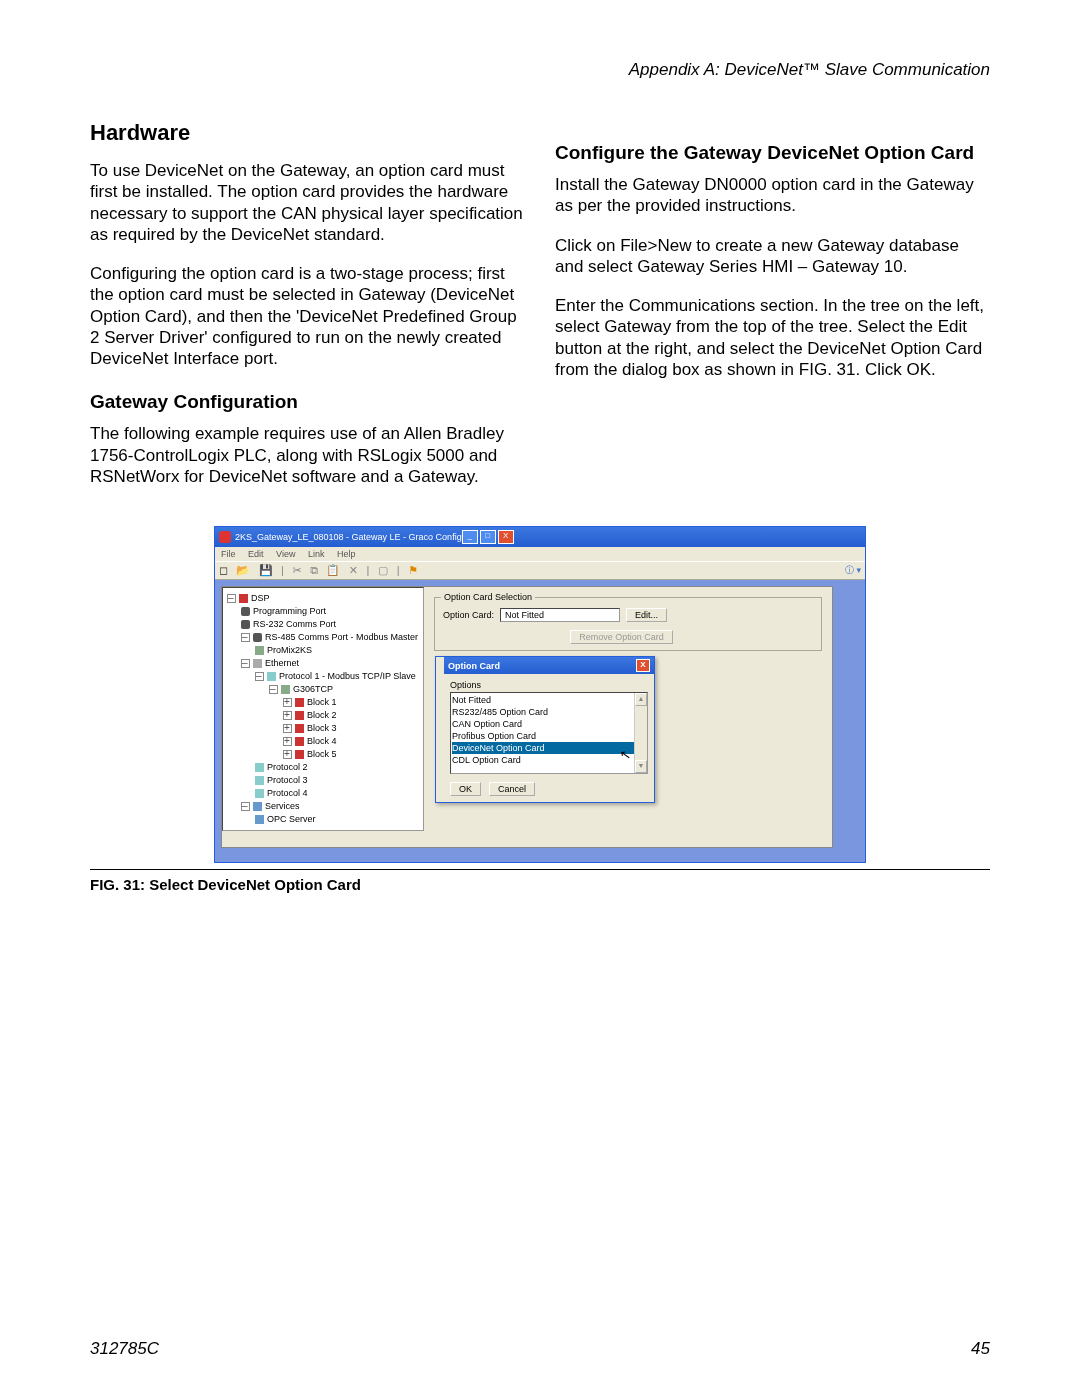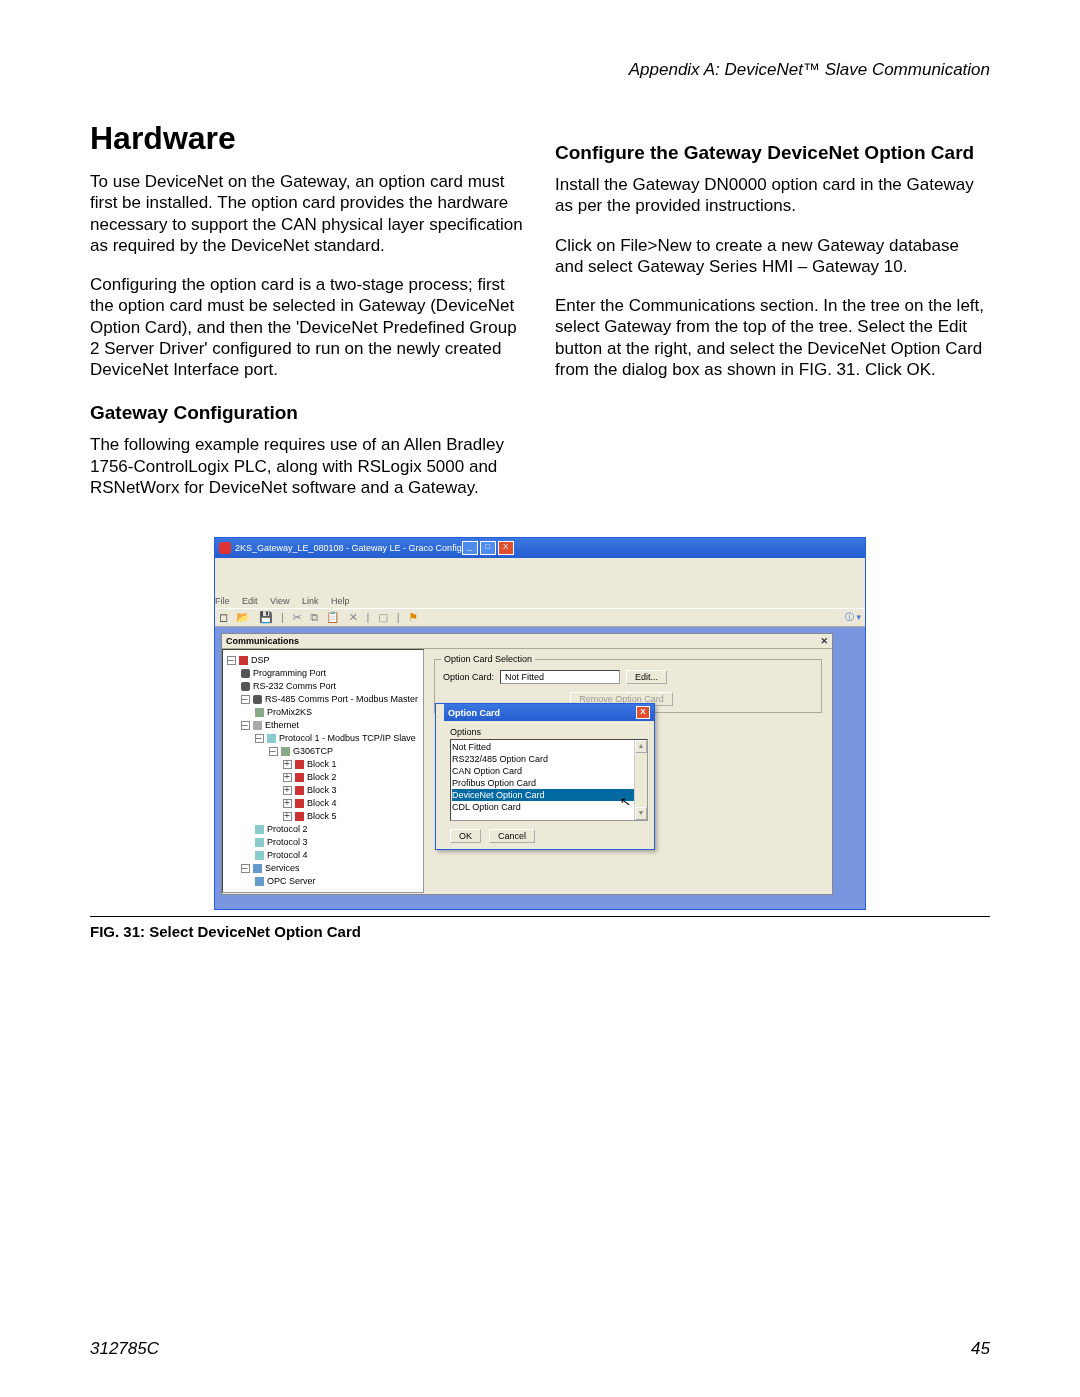--- a/index.html
+++ b/index.html
@@ -23,21 +23,21 @@
     font-style: italic;
     font-size: 17px;
     margin-bottom: 40px;
   }
   .columns {
     display: flex;
     gap: 30px;
   }
   .col { flex: 1; }
   h1 {
-    font-size: 32px;
+    font-size: 22px;
     font-weight: bold;
     margin: 0 0 14px 0;
   }
   h2 {
     font-size: 19px;
     font-weight: bold;
     margin: 22px 0 10px 0;
   }
   p {
     font-size: 17px;
@@ -91,24 +91,23 @@
     background: #4f8cf0;
     border: 1px solid #fff;
     color: #fff;
     font-size: 8px;
     text-align: center;
     line-height: 10px;
   }
   .win-btn.close { background: #e05030; }
   .menubar {
     background: #ece9d8;
-    padding: 2px 0;
+    padding: 2px 6px;
     color: #555;
     font-size: 9px;
-    margin-top: 36px;
   }
   .menubar span { margin-right: 10px; }
   .toolbar {
     background: #ece9d8;
     border-top: 1px solid #fff;
     border-bottom: 1px solid #aca899;
     padding: 2px 4px;
     display: flex;
     align-items: center;
     justify-content: space-between;
@@ -339,24 +338,20 @@
           <span>▢</span>
           <span>|</span>
           <span class="active" style="color:#d80">⚑</span>
         </div>
         <div class="toolbar-right">
           <span>ⓘ ▾</span>
         </div>
       </div>
       <div class="workspace">
         <div class="panel">
-          <div class="panel-title">
-            <span>Communications</span>
-            <span class="x">✕</span>
-          </div>
           <div class="panel-body">
             <div class="tree">
               <div class="tree-row i0"><span class="sq"></span><span class="ic red"></span><span>DSP</span></div>
               <div class="tree-row i1"><span class="ic port"></span><span>Programming Port</span></div>
               <div class="tree-row i1"><span class="ic port"></span><span>RS-232 Comms Port</span></div>
               <div class="tree-row i1"><span class="sq"></span><span class="ic port"></span><span>RS-485 Comms Port - Modbus Master</span></div>
               <div class="tree-row i2"><span class="ic green"></span><span>ProMix2KS</span></div>
               <div class="tree-row i1"><span class="sq"></span><span class="ic net"></span><span>Ethernet</span></div>
               <div class="tree-row i2"><span class="sq"></span><span class="ic teal"></span><span>Protocol 1 - Modbus TCP/IP Slave</span></div>
               <div class="tree-row i3"><span class="sq"></span><span class="ic green"></span><span>G306TCP</span></div>

